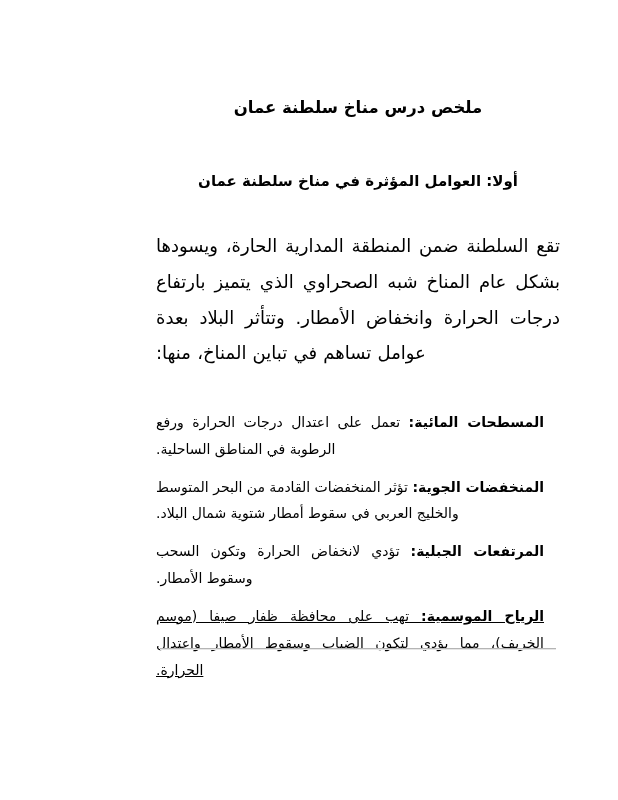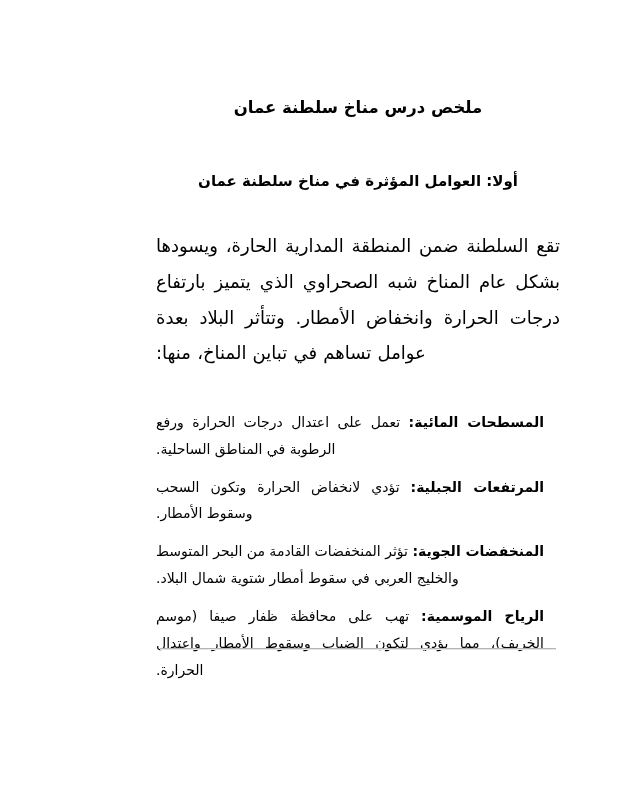--- a/index.html
+++ b/index.html
@@ -79,20 +79,21 @@
   .factor-item {
     margin: 0 16px 11px 0;
     font-size: 14px;
     line-height: 1.92;
     text-align: justify;
     text-align-last: left;
     direction: rtl;
   }
   .factor-item:last-child {
     margin-bottom: 0;
+    text-decoration: underline;
   }
   .factor-label {
     font-weight: bold;
   }
   .factor-text {
     font-weight: normal;
   }
 
   
   .divider-wrap {
@@ -122,24 +123,24 @@
 
     <h2 class="section-heading">أولا: العوامل المؤثرة في مناخ سلطنة عمان</h2>
 
     <p class="intro-paragraph">تقع السلطنة ضمن المنطقة المدارية الحارة، ويسودها بشكل عام المناخ شبه الصحراوي الذي يتميز بارتفاع درجات الحرارة وانخفاض الأمطار. وتتأثر البلاد بعدة عوامل تساهم في تباين المناخ، منها:</p>
 
     <ul class="factors-list">
       <li class="factor-item">
         <span class="factor-label">المسطحات المائية:</span><span class="factor-text"> تعمل على اعتدال درجات الحرارة ورفع الرطوبة في المناطق الساحلية.</span>
       </li>
       <li class="factor-item">
-        <span class="factor-label">المرتفعات الجبلية:</span><span class="factor-text"> تؤدي لانخفاض الحرارة وتكون السحب وسقوط الأمطار.</span>
+        <span class="factor-label">المنخفضات الجوية:</span><span class="factor-text"> تؤثر المنخفضات القادمة من البحر المتوسط والخليج العربي في سقوط أمطار شتوية شمال البلاد.</span>
       </li>
       <li class="factor-item">
-        <span class="factor-label">المنخفضات الجوية:</span><span class="factor-text"> تؤثر المنخفضات القادمة من البحر المتوسط والخليج العربي في سقوط أمطار شتوية شمال البلاد.</span>
+        <span class="factor-label">المرتفعات الجبلية:</span><span class="factor-text"> تؤدي لانخفاض الحرارة وتكون السحب وسقوط الأمطار.</span>
       </li>
       <li class="factor-item">
         <span class="factor-label">الرياح الموسمية:</span><span class="factor-text"> تهب على محافظة ظفار صيفا (موسم الخريف)، مما يؤدي لتكون الضباب وسقوط الأمطار واعتدال الحرارة.</span>
       </li>
     </ul>
 
   </div>
 
   <div class="divider-wrap">
     <hr class="divider">

